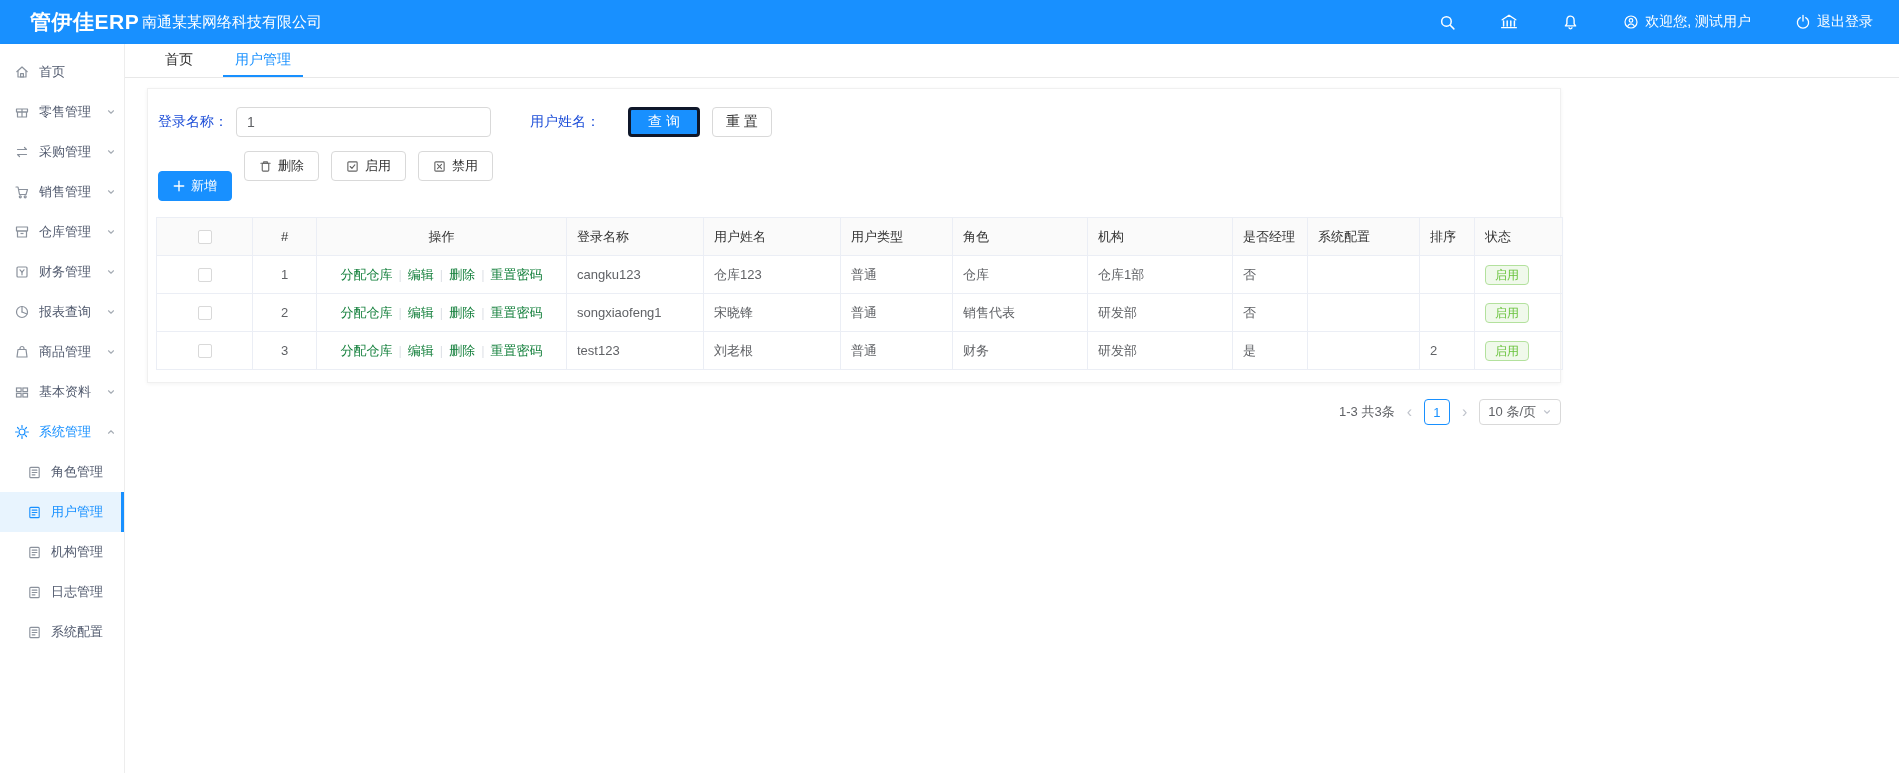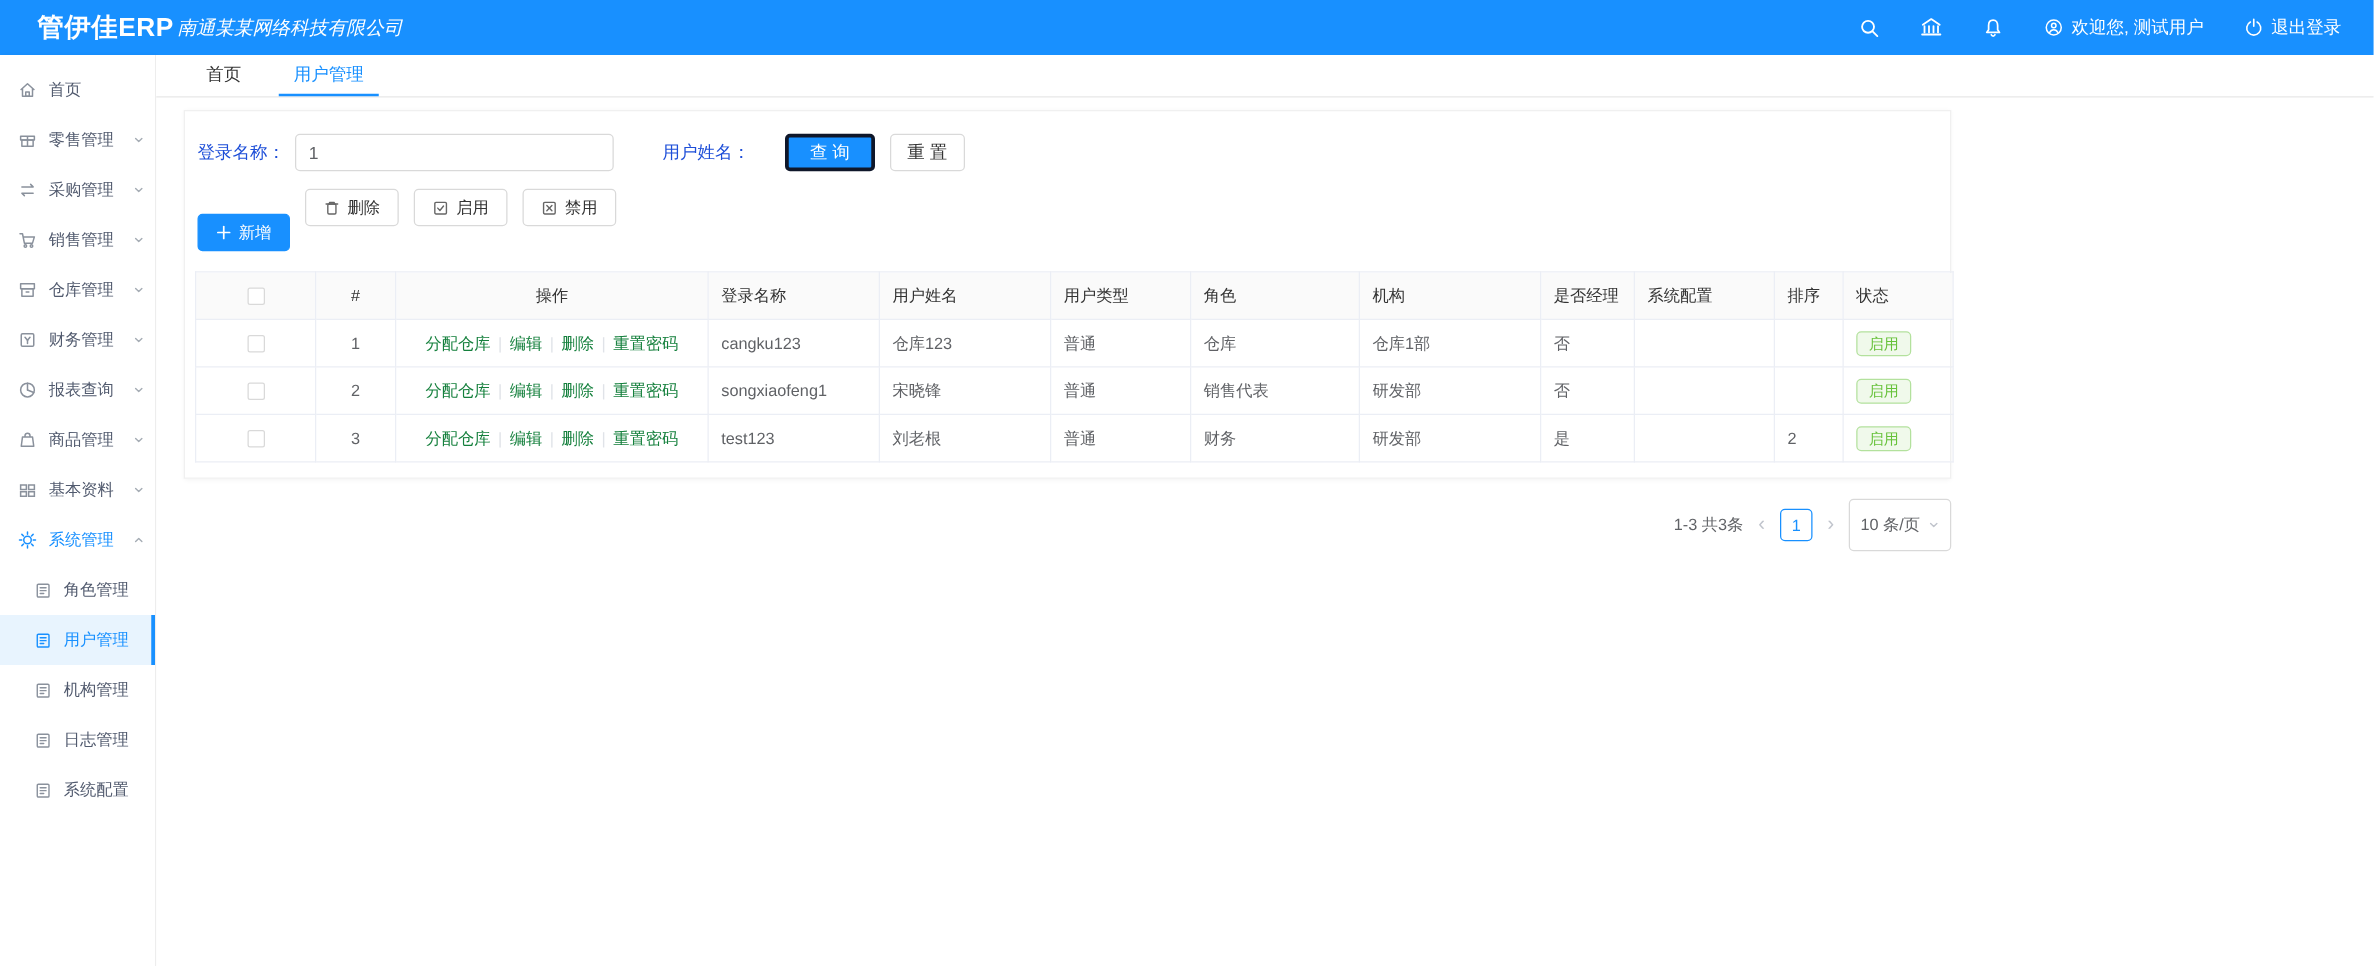--- a/index.html
+++ b/index.html
@@ -2,23 +2,23 @@
 <html><head>
 <meta charset="utf-8">
 <style>
   * { margin:0; padding:0; box-sizing:border-box; }
   html,body { width:1899px; height:773px; overflow:hidden; background:#fff;
     font-family:"Liberation Sans","DejaVu Sans",sans-serif; }
 
   
   .hdr { height:44px; background:#1890ff; display:flex; align-items:center; color:#fff; }
   .hdr .logo { width:132px; padding-left:30px; font-size:21px; font-weight:bold; letter-spacing:0.5px; white-space:nowrap; }
-  .hdr .company { font-size:15px; margin-left:10px;font-style:italic; }
+  .hdr .company { font-size:15px; margin-left:10px; }
   .hdr .spacer { flex:1; }
-  .hdr-right { display:flex; align-items:center; gap:32px; margin-right:26px; font-size:14px; }
+  .hdr-right { display:flex; align-items:center; gap:44px; margin-right:26px; font-size:14px; }
   .hdr-right .hicon { display:flex; align-items:center; cursor:pointer; }
   .hdr-right .htext { display:flex; align-items:center; gap:6px; cursor:pointer; white-space:nowrap; }
   svg.ic { display:block; }
 
   
   .app { display:flex; height:729px; }
 
   
   .sidebar { width:125px; background:#fff; border-right:1px solid #ededed; padding-top:8px;
     box-shadow:1px 0 3px rgba(0,0,0,0.04); flex-shrink:0; }
@@ -77,21 +77,21 @@
   .sep { color:#e0e3e8; margin:0 6px; }
   .badge-on { display:inline-block; padding:3px 9px; font-size:12px; color:#67c23a;
     background:#f0f9eb; border:1px solid #b3e19d; border-radius:4px; line-height:1; }
 
   
   .pager { width:1414px; display:flex; justify-content:flex-end; align-items:center; gap:12px;
     margin-top:16px; font-size:13px; color:#606266; }
   .pg-arrow { color:#c0c4cc; font-size:16px; cursor:pointer; line-height:1; }
   .pg-page { min-width:26px; height:26px; border:1px solid #1890ff; color:#1890ff; border-radius:4px;
     display:flex; align-items:center; justify-content:center; cursor:pointer; background:#fff; }
-  .pg-size { height:42px; border:1px solid #d9d9d9; border-radius:4px; display:flex; align-items:center;
+  .pg-size { height:26px; border:1px solid #d9d9d9; border-radius:4px; display:flex; align-items:center;
     gap:6px; padding:0 8px; color:#606266; cursor:pointer; background:#fff; }
   .pg-size .caret { color:#c0c4cc; display:flex; }
 </style>
 </head>
 <body>
 
 <div class="hdr">
   <div class="logo">管伊佳ERP</div>
   <div class="company">南通某某网络科技有限公司</div>
   <div class="spacer"></div>

